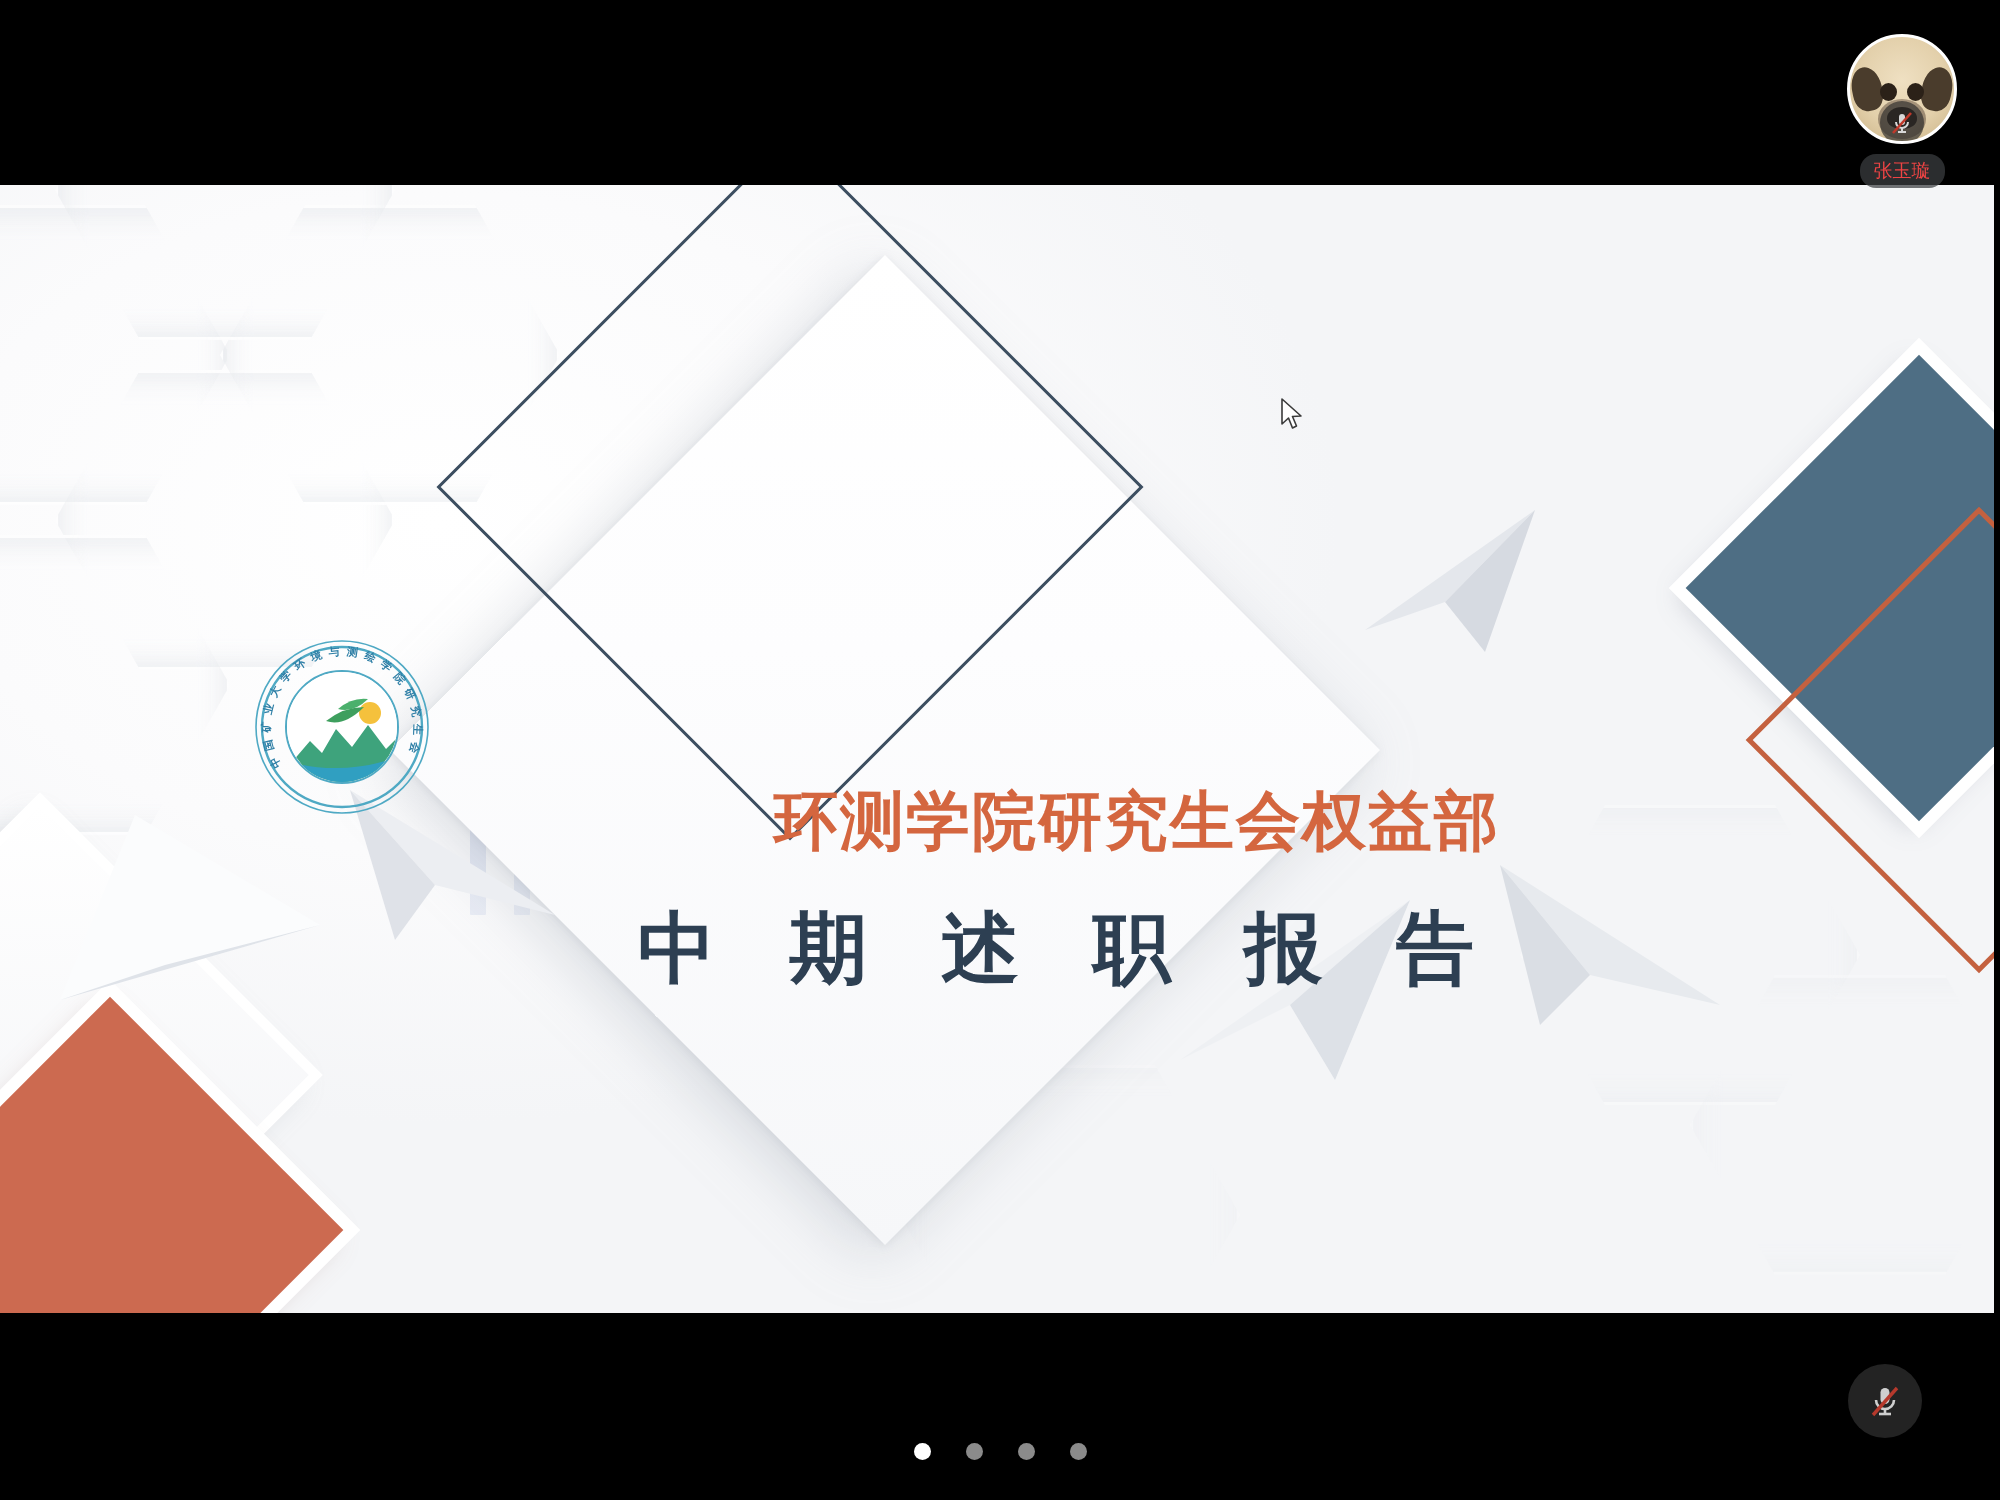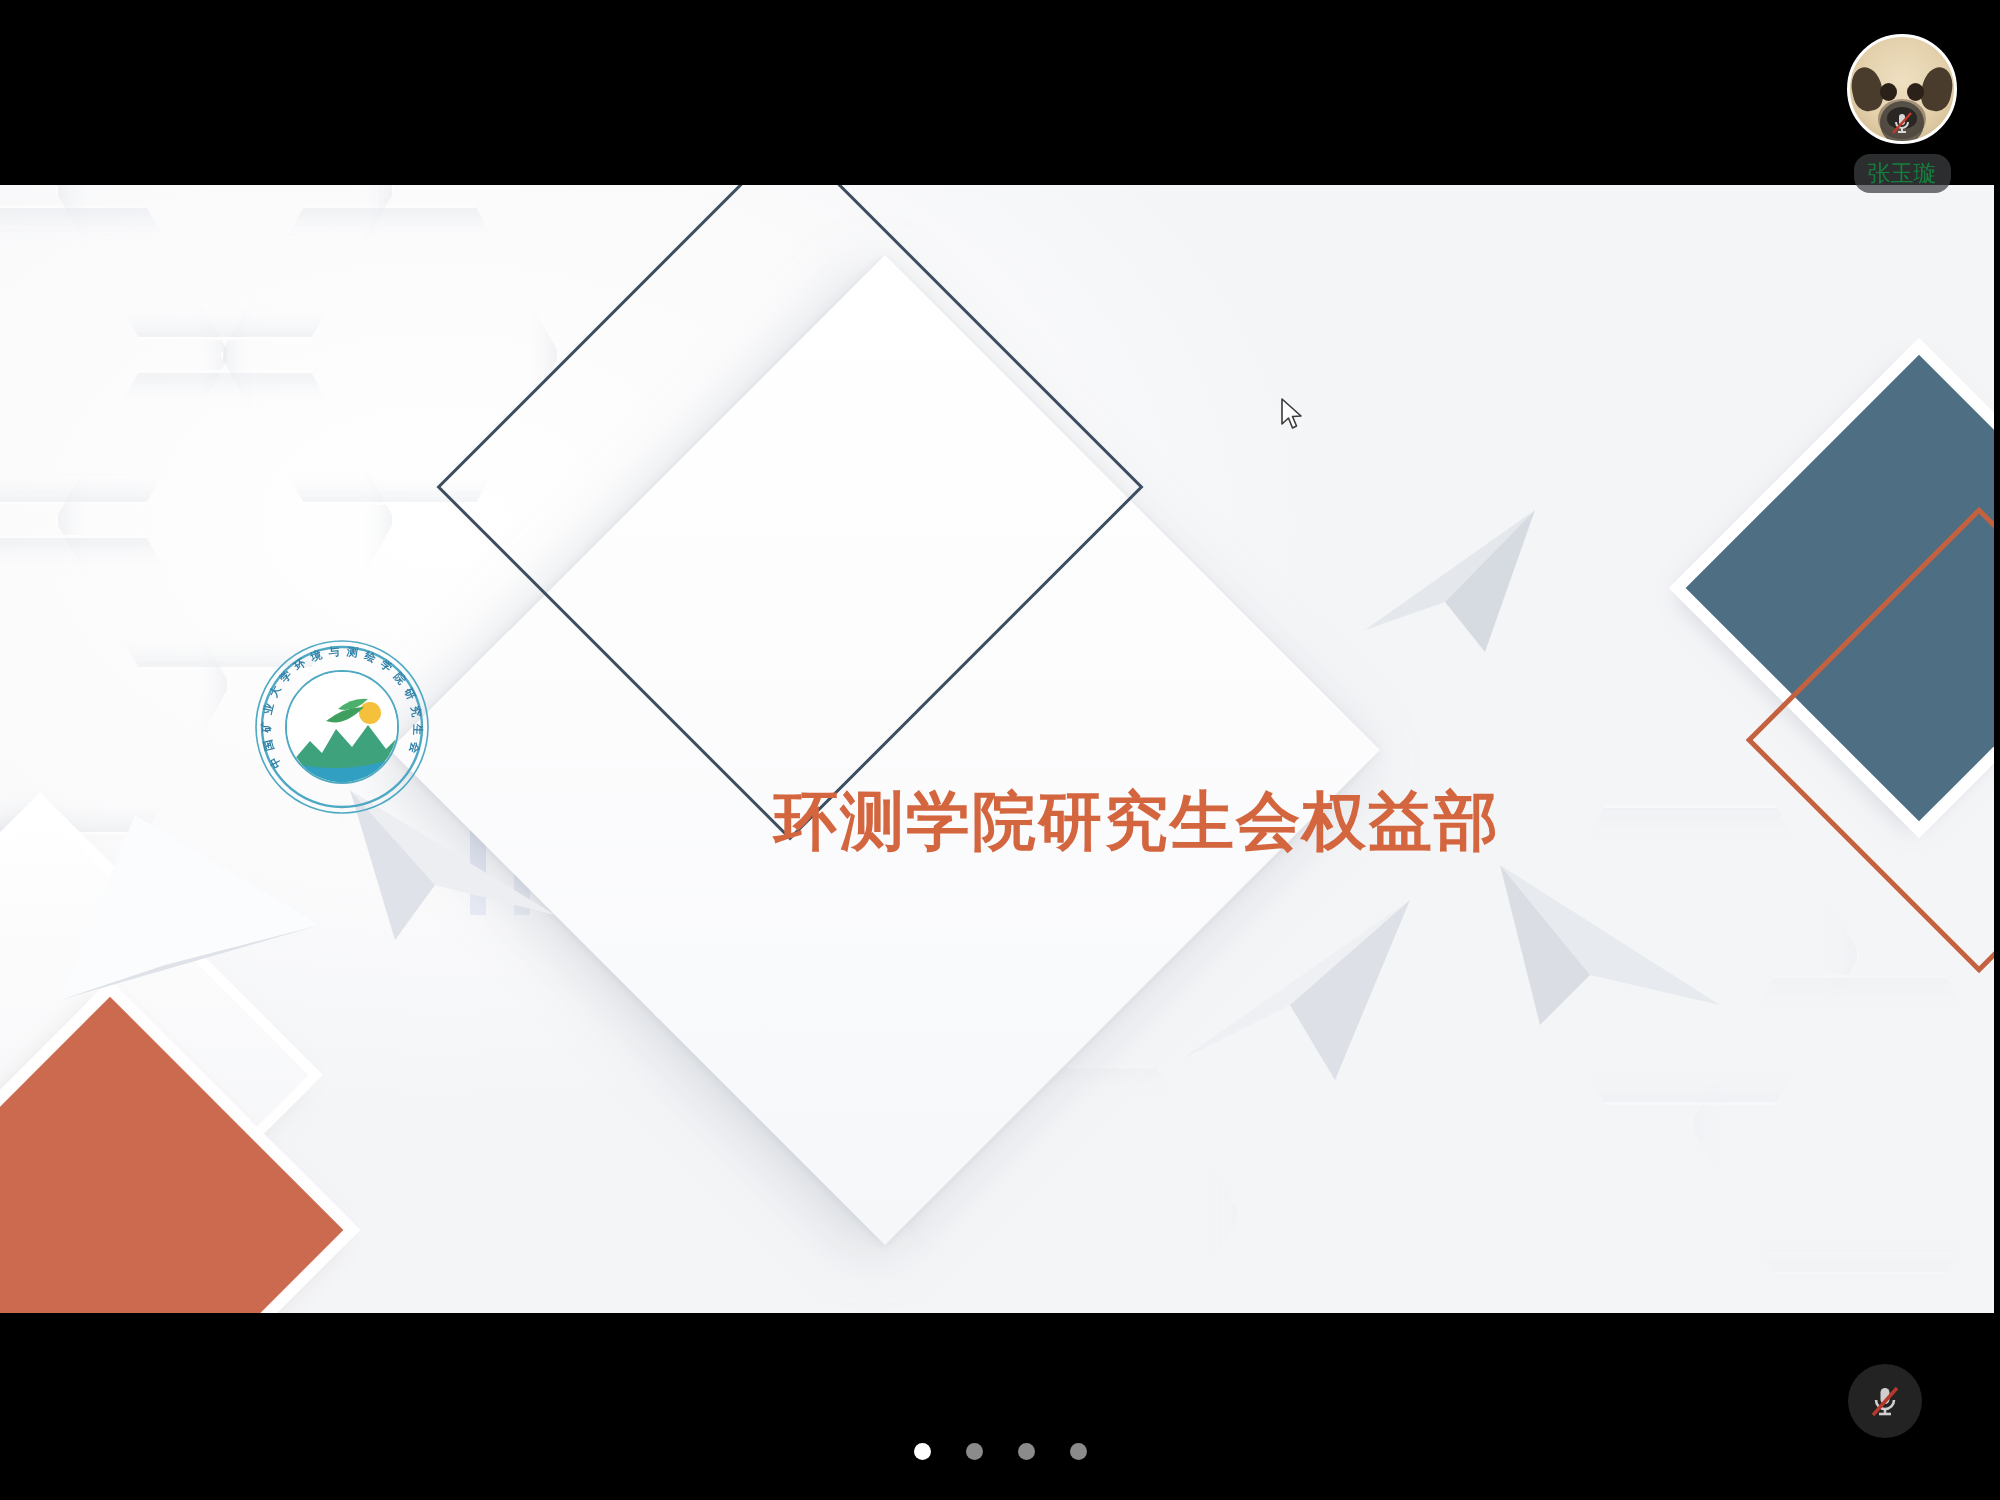--- a/index.html
+++ b/index.html
@@ -88,21 +88,21 @@
   .eye.l{ left:30px;} .eye.r{ right:30px;}
   .snout{ position:absolute; left:50%; top:62px; transform:translateX(-50%);
           width:48px; height:40px; border-radius:50%;
           background:radial-gradient(circle at 50% 35%,#b8a58c,#8e7c63); }
   .nose{ position:absolute; left:50%; top:70px; transform:translateX(-50%);
          width:30px; height:22px; background:#2e241b; border-radius:50% 50% 45% 45%; }
   .mutebadge{ position:absolute; left:50%; bottom:-4px; transform:translateX(-50%);
               width:44px; height:44px; border-radius:50%; background:rgba(40,40,40,.65);
               display:flex; align-items:center; justify-content:center; }
   .namepill{ margin:10px auto 0; padding:4px 14px; border-radius:16px;
-             background:rgba(60,62,65,.72); color:#15803d; font-size:23px;
+             background:rgba(60,62,65,.72); color:#ef4444; font-size:19px;
              text-align:center; white-space:nowrap; width:max-content; }
 
   .micbtn{ position:absolute; right:78px; bottom:62px; width:74px; height:74px;
            border-radius:50%; background:#232323;
            display:flex; align-items:center; justify-content:center; }
 
   .dots{ position:absolute; left:0; right:0; bottom:40px;
          display:flex; justify-content:center; gap:35px; }
   .dot{ width:17px; height:17px; border-radius:50%; background:#8b8b8b; }
   .dot.active{ background:#ffffff; }
@@ -205,20 +205,21 @@
         <text transform="rotate(50 90 90) translate(90 18)" text-anchor="middle">院</text>
         <text transform="rotate(64 90 90) translate(90 18)" text-anchor="middle">研</text>
         <text transform="rotate(78 90 90) translate(90 18)" text-anchor="middle">究</text>
         <text transform="rotate(92 90 90) translate(90 18)" text-anchor="middle">生</text>
         <text transform="rotate(106 90 90) translate(90 18)" text-anchor="middle">会</text>
       </g>
     </svg>
 
     <div class="titlebox">
       <div class="t-main">环测学院研究生会权益部</div>
+      <div class="t-sub">中 期 述 职 报 告</div>
     </div>
 
   </div>
 
   <div class="participant">
     <div class="avatar">
       <div class="ear l"></div>
       <div class="ear r"></div>
       <div class="eye l"></div>
       <div class="eye r"></div>

